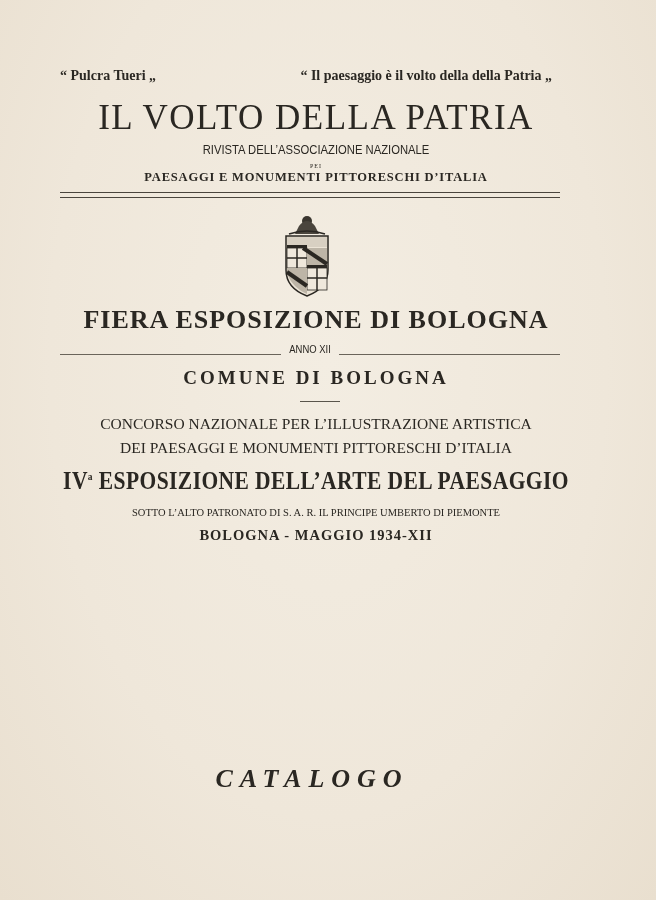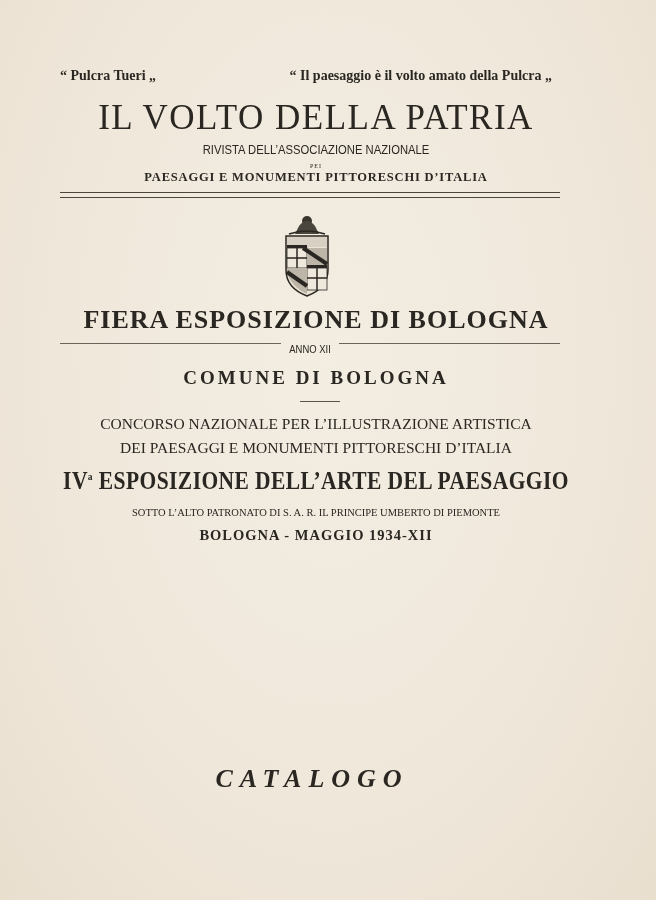--- a/index.html
+++ b/index.html
@@ -18,39 +18,39 @@
   .motto.left { left:60px; }
   .motto.right { right:104px; }
   .title { top:98px; font-size:35px; letter-spacing:1.5px; left:-12px; font-weight:normal; }
   .sub1 { top:143px; font-family:"Liberation Sans", sans-serif; font-size:12.5px; transform:scaleX(0.9); left:-12px; }
   .pei { top:163px; font-size:6px; letter-spacing:1px; left:-12px; }
   .sub2 { top:170px; font-size:12.5px; font-weight:bold; letter-spacing:0.8px; left:-12px; }
   .rule2 { position:absolute; left:60px; width:500px; top:192px; height:4px;
     border-top:1px solid #4a453d; border-bottom:1px solid #4a453d; }
   .crest { position:absolute; left:281px; top:212px; width:52px; height:86px; }
   .fiera { top:305px; font-size:26px; font-weight:bold; letter-spacing:1px; left:-12px; }
-  .anno-row { position:absolute; top:343px; left:60px; width:500px; height:12px; display:flex; align-items:flex-start; }
+  .anno-row { position:absolute; top:343px; left:60px; width:500px; height:12px; display:flex; align-items:flex-end; }
   .anno-row .ln { flex:1; border-top:1px solid #6a645a; }
   .anno-row .t { font-family:"Liberation Sans", sans-serif; font-size:10.5px; padding:0 6px; transform:scaleX(0.9); }
   .comune { top:367px; font-size:19px; font-weight:bold; letter-spacing:3px; left:-12px; }
   .orn { position:absolute; top:401px; left:300px; width:40px; border-top:1px solid #5a554c; }
   .conc1 { top:415px; font-size:15.5px; left:-12px; }
   .conc2 { top:439px; font-size:15.5px; left:-12px; }
   .iva { top:467px; font-size:25px; font-weight:bold; transform:scaleX(0.86); left:-12px; letter-spacing:0.5px; }
   .iva sup { font-size:11px; }
   .sotto { top:507px; font-size:10.5px; left:-12px; }
   .bologna { top:527px; font-size:14.5px; font-weight:bold; letter-spacing:1px; left:-12px; }
   .catalogo { top:764px; font-size:26px; font-weight:bold; font-style:italic; letter-spacing:7px; left:-16px; }
 </style>
 </head>
 <body>
 
 <div class="page">
   <div class="motto left">“ Pulcra Tueri „</div>
-  <div class="motto right">“ Il paesaggio è il volto amato della Pulcra „</div>
+  <div class="motto right">“ Il paesaggio è il volto della della Patria „</div>
 
   <div class="abs title">IL VOLTO DELLA PATRIA</div>
   <div class="abs sub1">RIVISTA DELL’ASSOCIAZIONE NAZIONALE</div>
   <div class="abs pei">PEI</div>
   <div class="abs sub2">PAESAGGI E MONUMENTI PITTORESCHI D’ITALIA</div>
   <div class="rule2"></div>
 
   <svg class="crest" viewBox="0 0 52 86">
 
     <circle cx="26" cy="9" r="5" fill="#3a362f"></circle>

